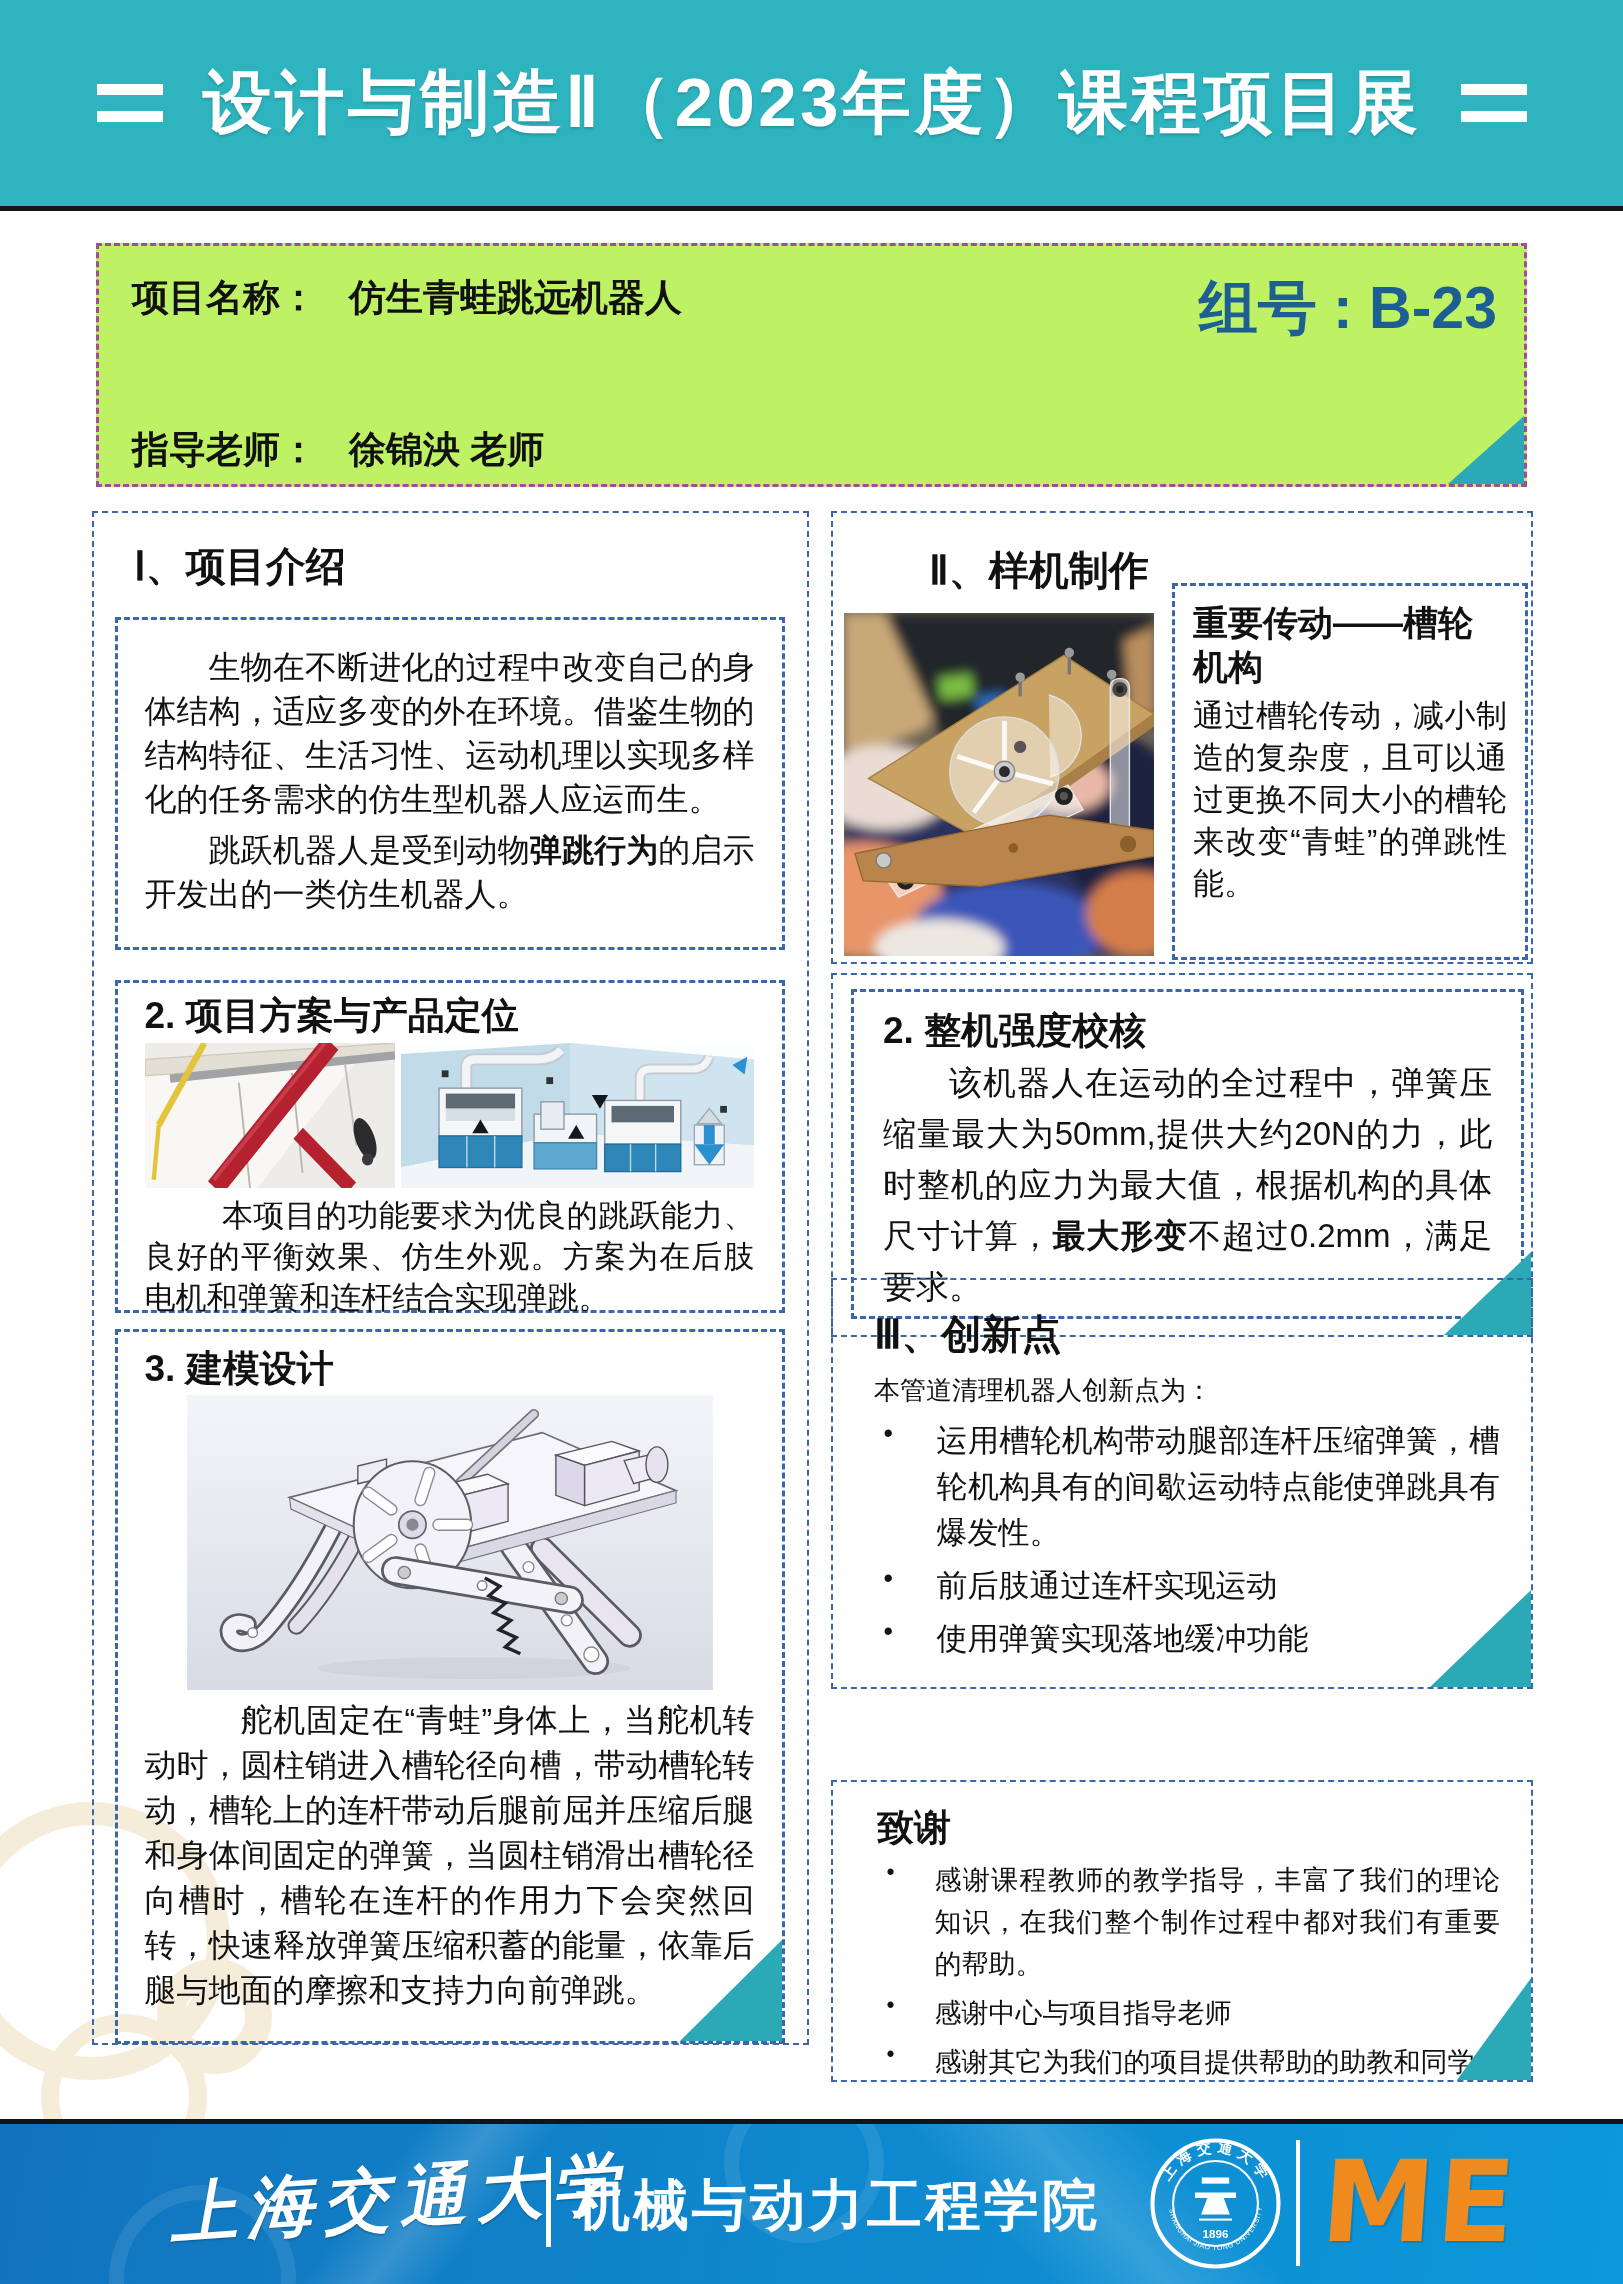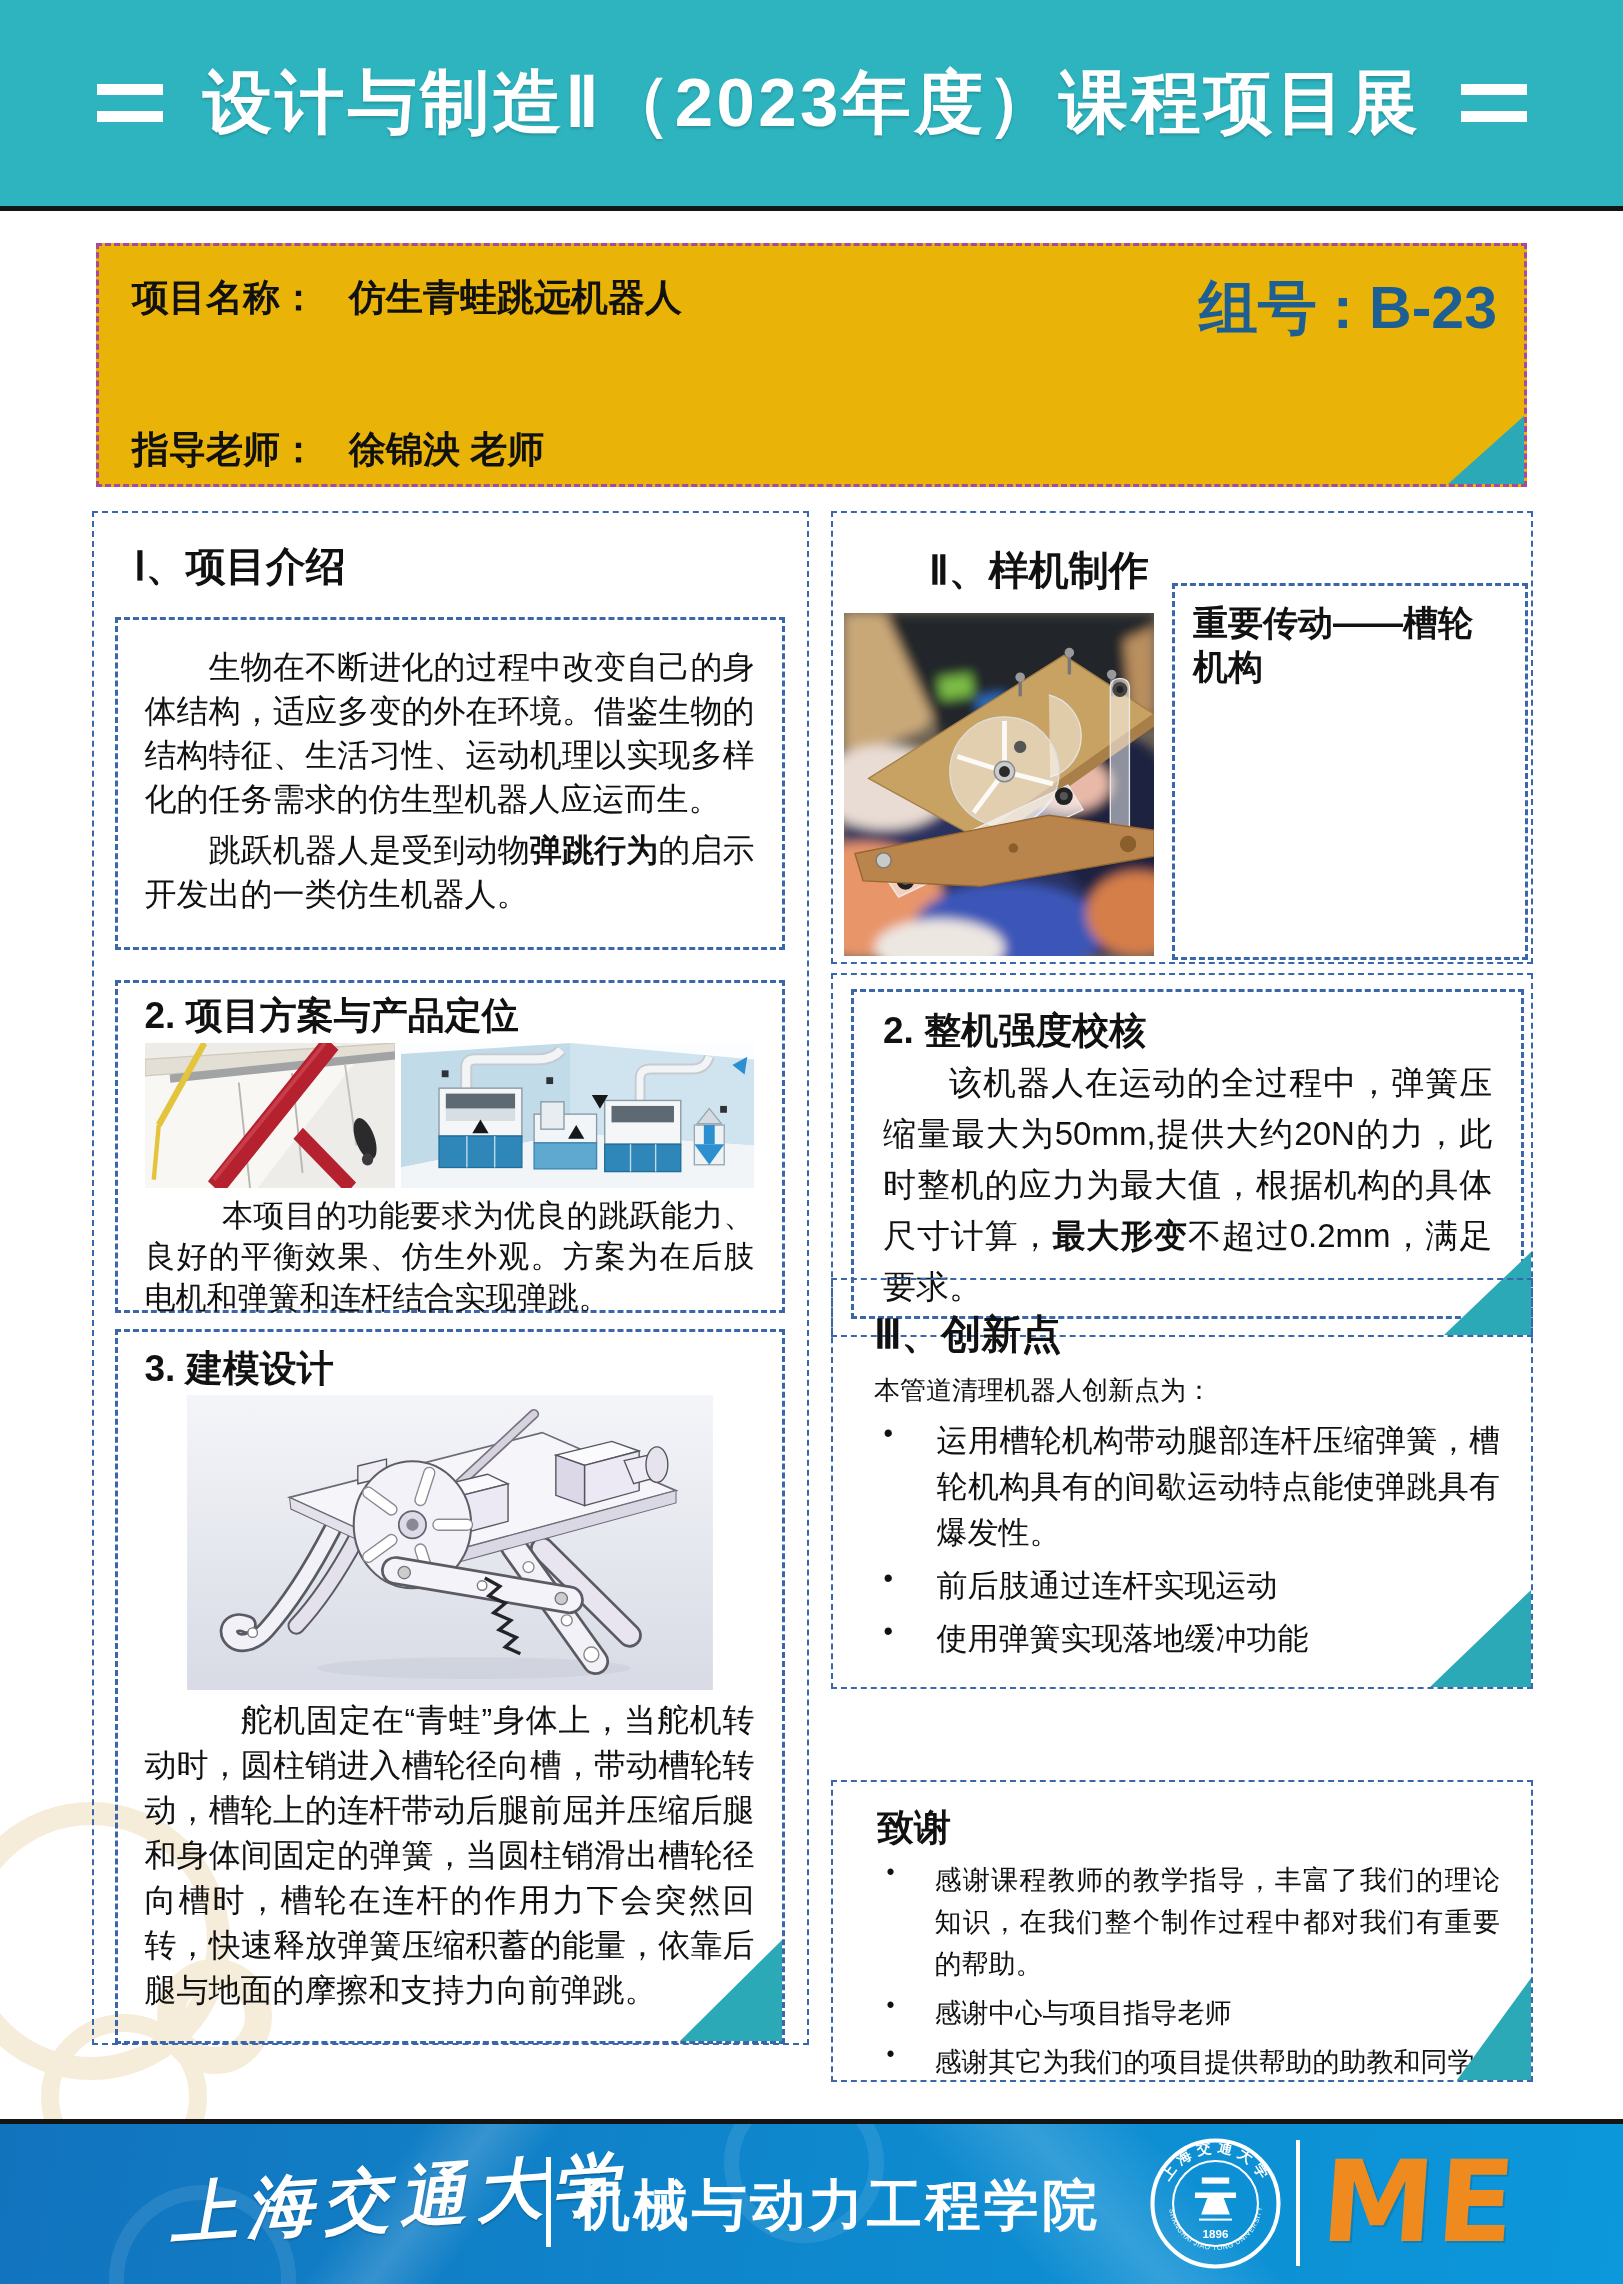--- a/index.html
+++ b/index.html
@@ -18,21 +18,21 @@
   .header-title {
     color:#fff; font-size:69px; font-weight:bold; letter-spacing:3.4px;
     text-shadow:0 2px 2.7px rgba(0,0,0,0.18); white-space:nowrap;
   }
   
   .wm { position:absolute; border-radius:50%; border-style:solid; border-color:#F6ECDA; }
   .wm1 { left:-48px; top:1802px; width:232px; height:232px; border-width:23px; }
   .wm2 { left:41px; top:2014px; width:130px; height:130px; border-width:18px; }
   .wm3 { left:157px; top:1959px; width:61px; height:61px; border-width:27px; }
   
-  .info-box { position:absolute; left:96px; top:243px; width:1431px; height:244px; border:3.4px dashed #A44AA1; box-sizing:border-box; background:#eab308; }
+  .info-box { position:absolute; left:96px; top:243px; width:1431px; height:244px; border:3.4px dashed #A44AA1; box-sizing:border-box; background:#bef264; }
   .info-row { position:absolute; left:33px; font-size:37px; font-weight:bold; white-space:nowrap; }
   .info-row .lbl { display:inline-block; width:217px; }
   .row1 { top:27px; } .row2 { top:103px; } .row3 { top:179px; }
   .group-no { position:absolute; right:27px; top:23px; font-size:59px; font-weight:bold; color:#1D5F92; white-space:nowrap; }
   
   .obox { position:absolute; border:2.7px dashed #3A67AC; box-sizing:border-box; }
   .ibox { position:absolute; border:3.4px dashed #3A67AC; box-sizing:border-box; }
   .sec-title { position:absolute; font-size:40px; font-weight:bold; white-space:nowrap; }
   .bhead { font-size:37px; font-weight:bold; line-height:41px; margin:0; }
   .poster p { margin:0; text-align:justify; }
@@ -349,20 +349,21 @@
           <circle cx="322" cy="268" r="6" fill="#555"></circle>
 
         <polygon points="16,352 300,296 454,318 454,356 200,400 28,392" fill="#B9854C" stroke="#96672F" stroke-width="2"></polygon>
         <circle cx="416" cy="338" r="12" fill="#8A5F2B"></circle>
         <circle cx="58" cy="362" r="11" fill="#C9C9C9" stroke="#777" stroke-width="2"></circle>
         <circle cx="248" cy="344" r="7" fill="#8A5F2B"></circle>
       </svg>
     </div>
     <div class="ibox trans">
       <h3>重要传动——槽轮机构</h3>
+      <p>通过槽轮传动，减小制造的复杂度，且可以通过更换不同大小的槽轮来改变“青蛙”的弹跳性能。</p>
     </div>
   </div>
 
   <div class="obox strength-outer">
     <div class="ibox strength-inner">
       <h3 class="bhead">2. 整机强度校核</h3>
       <p><span>该机器人在运动的全过程中，弹簧压缩量最大为50mm,提供大约20N的力，此时整机的应力为最大值，根据机构的具体尺寸计算，</span><span class="bold-inline">最大形变</span><span>不超过0.2mm，满足要求。</span></p>
     </div>
     <div class="tri" style="border-width:0 0 83px 87px; border-bottom-color:#2BA9B7;"></div>
   </div>

